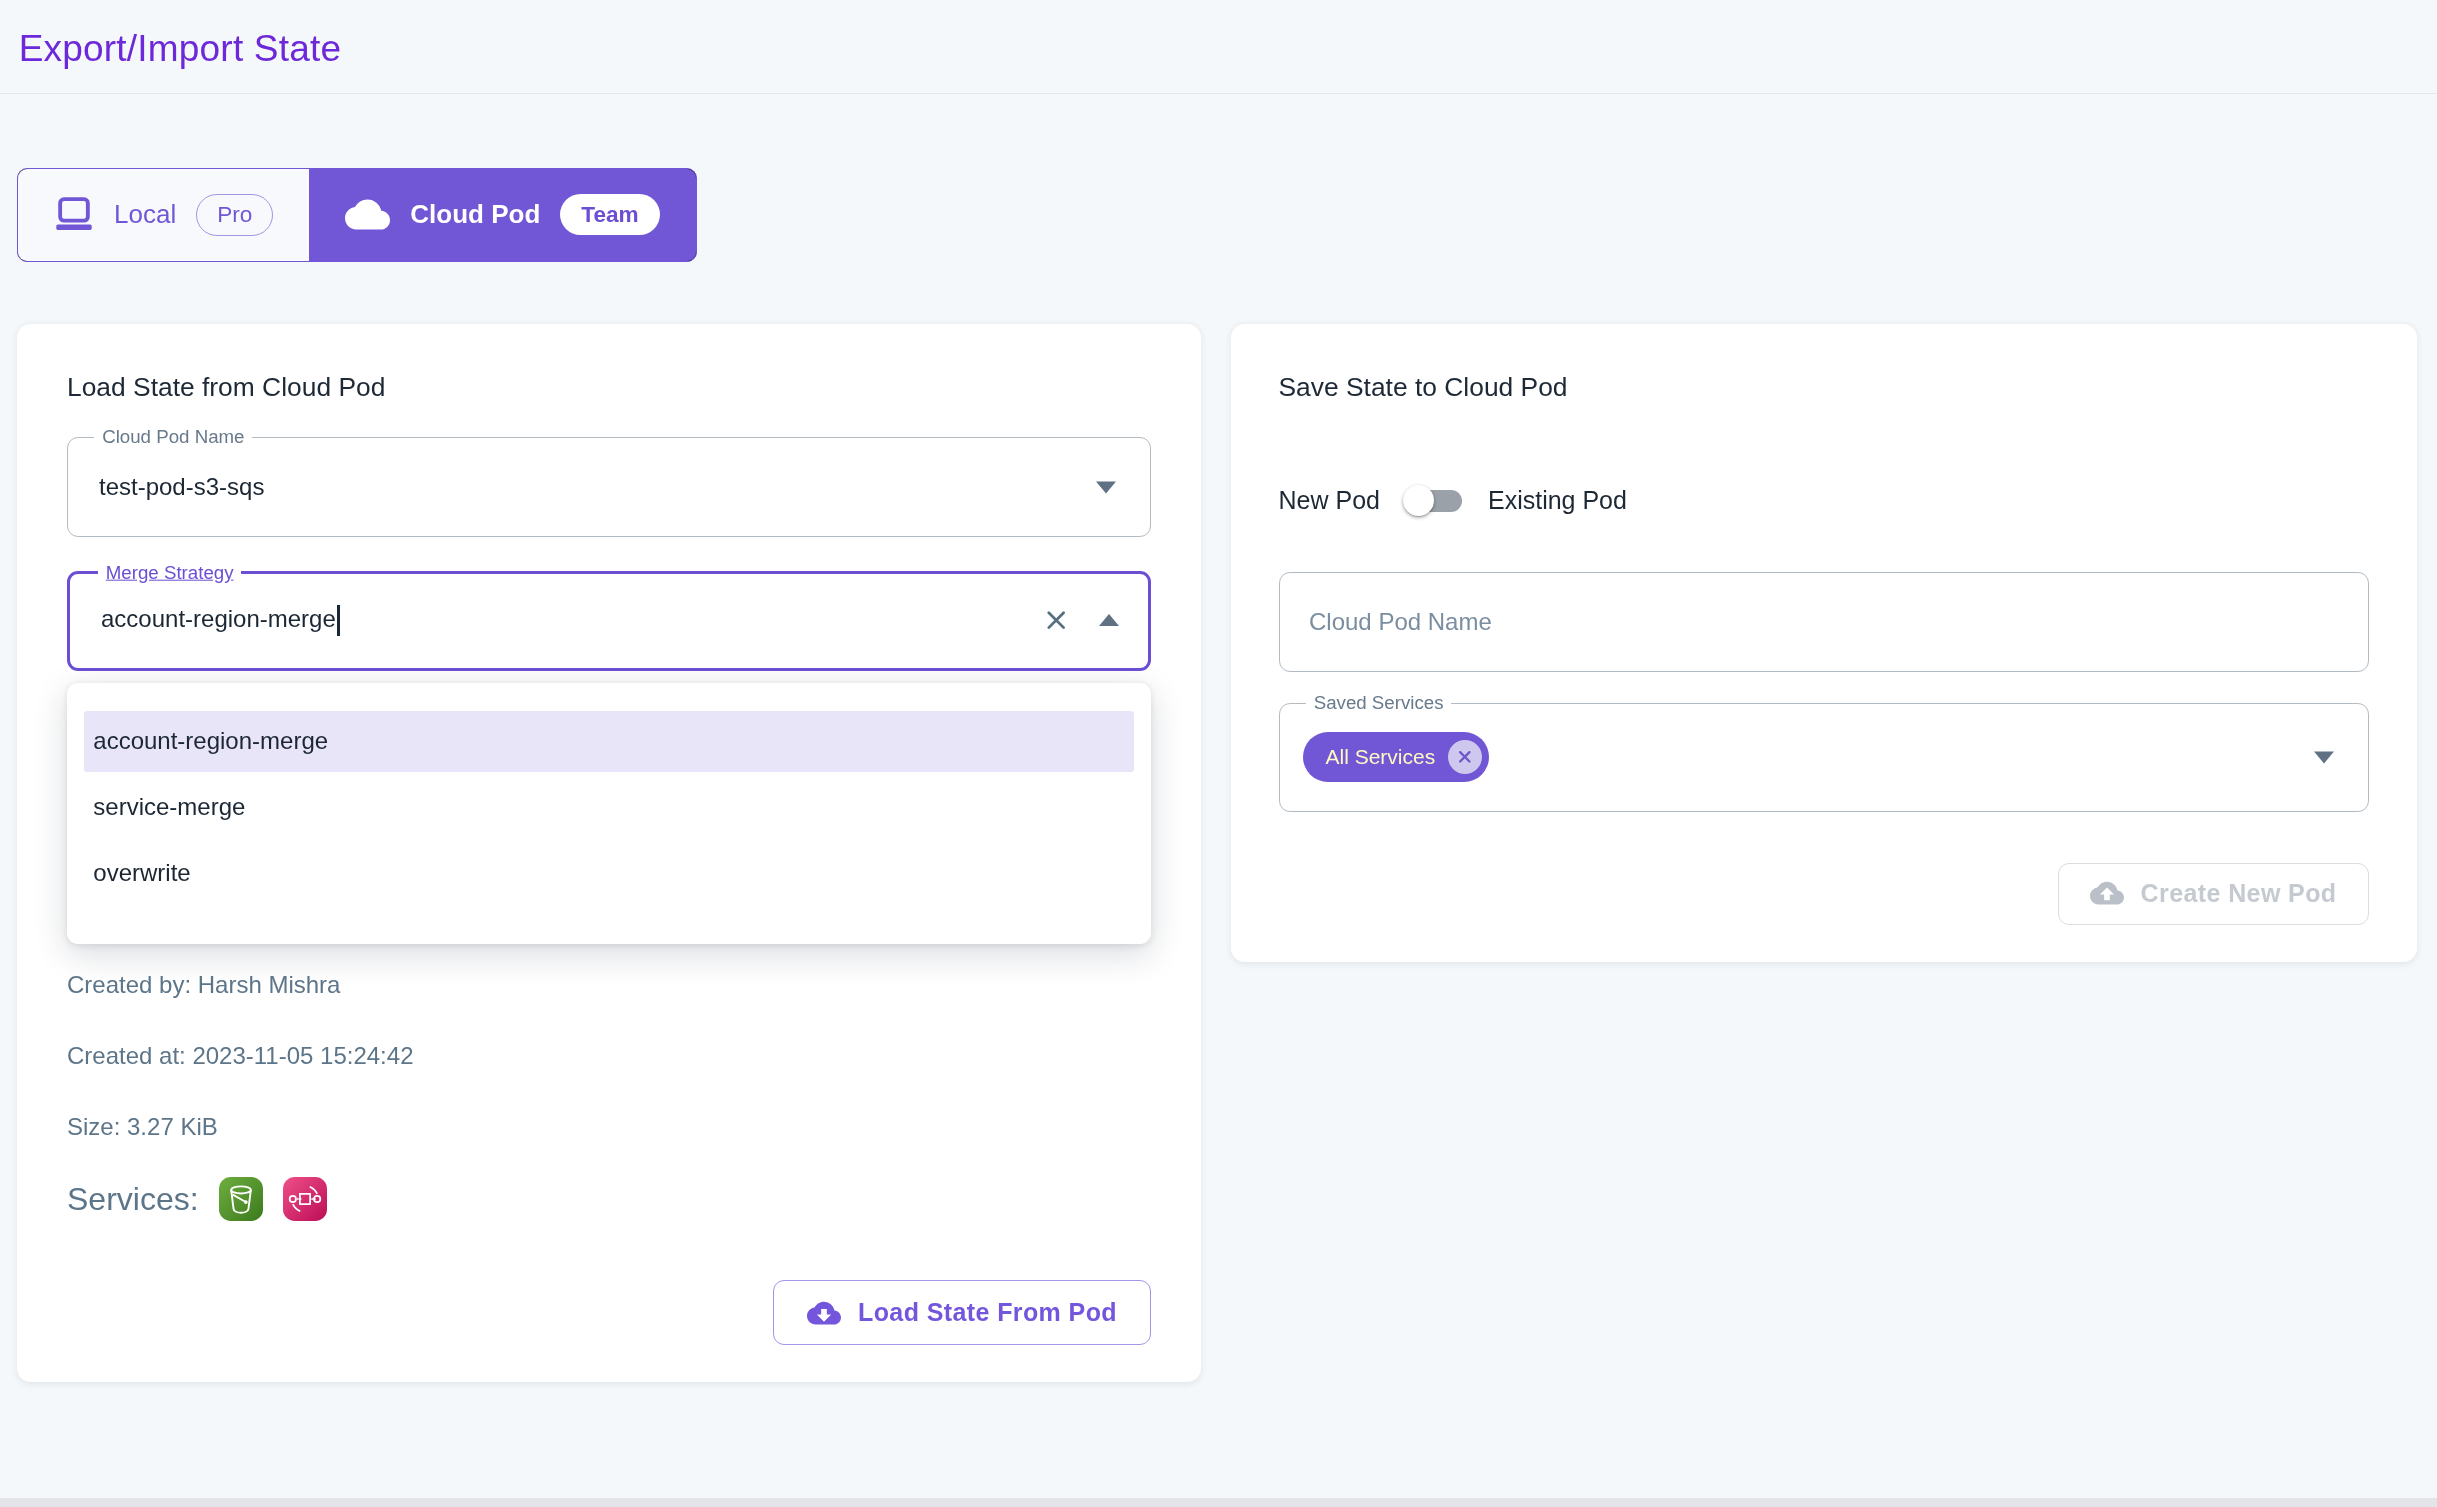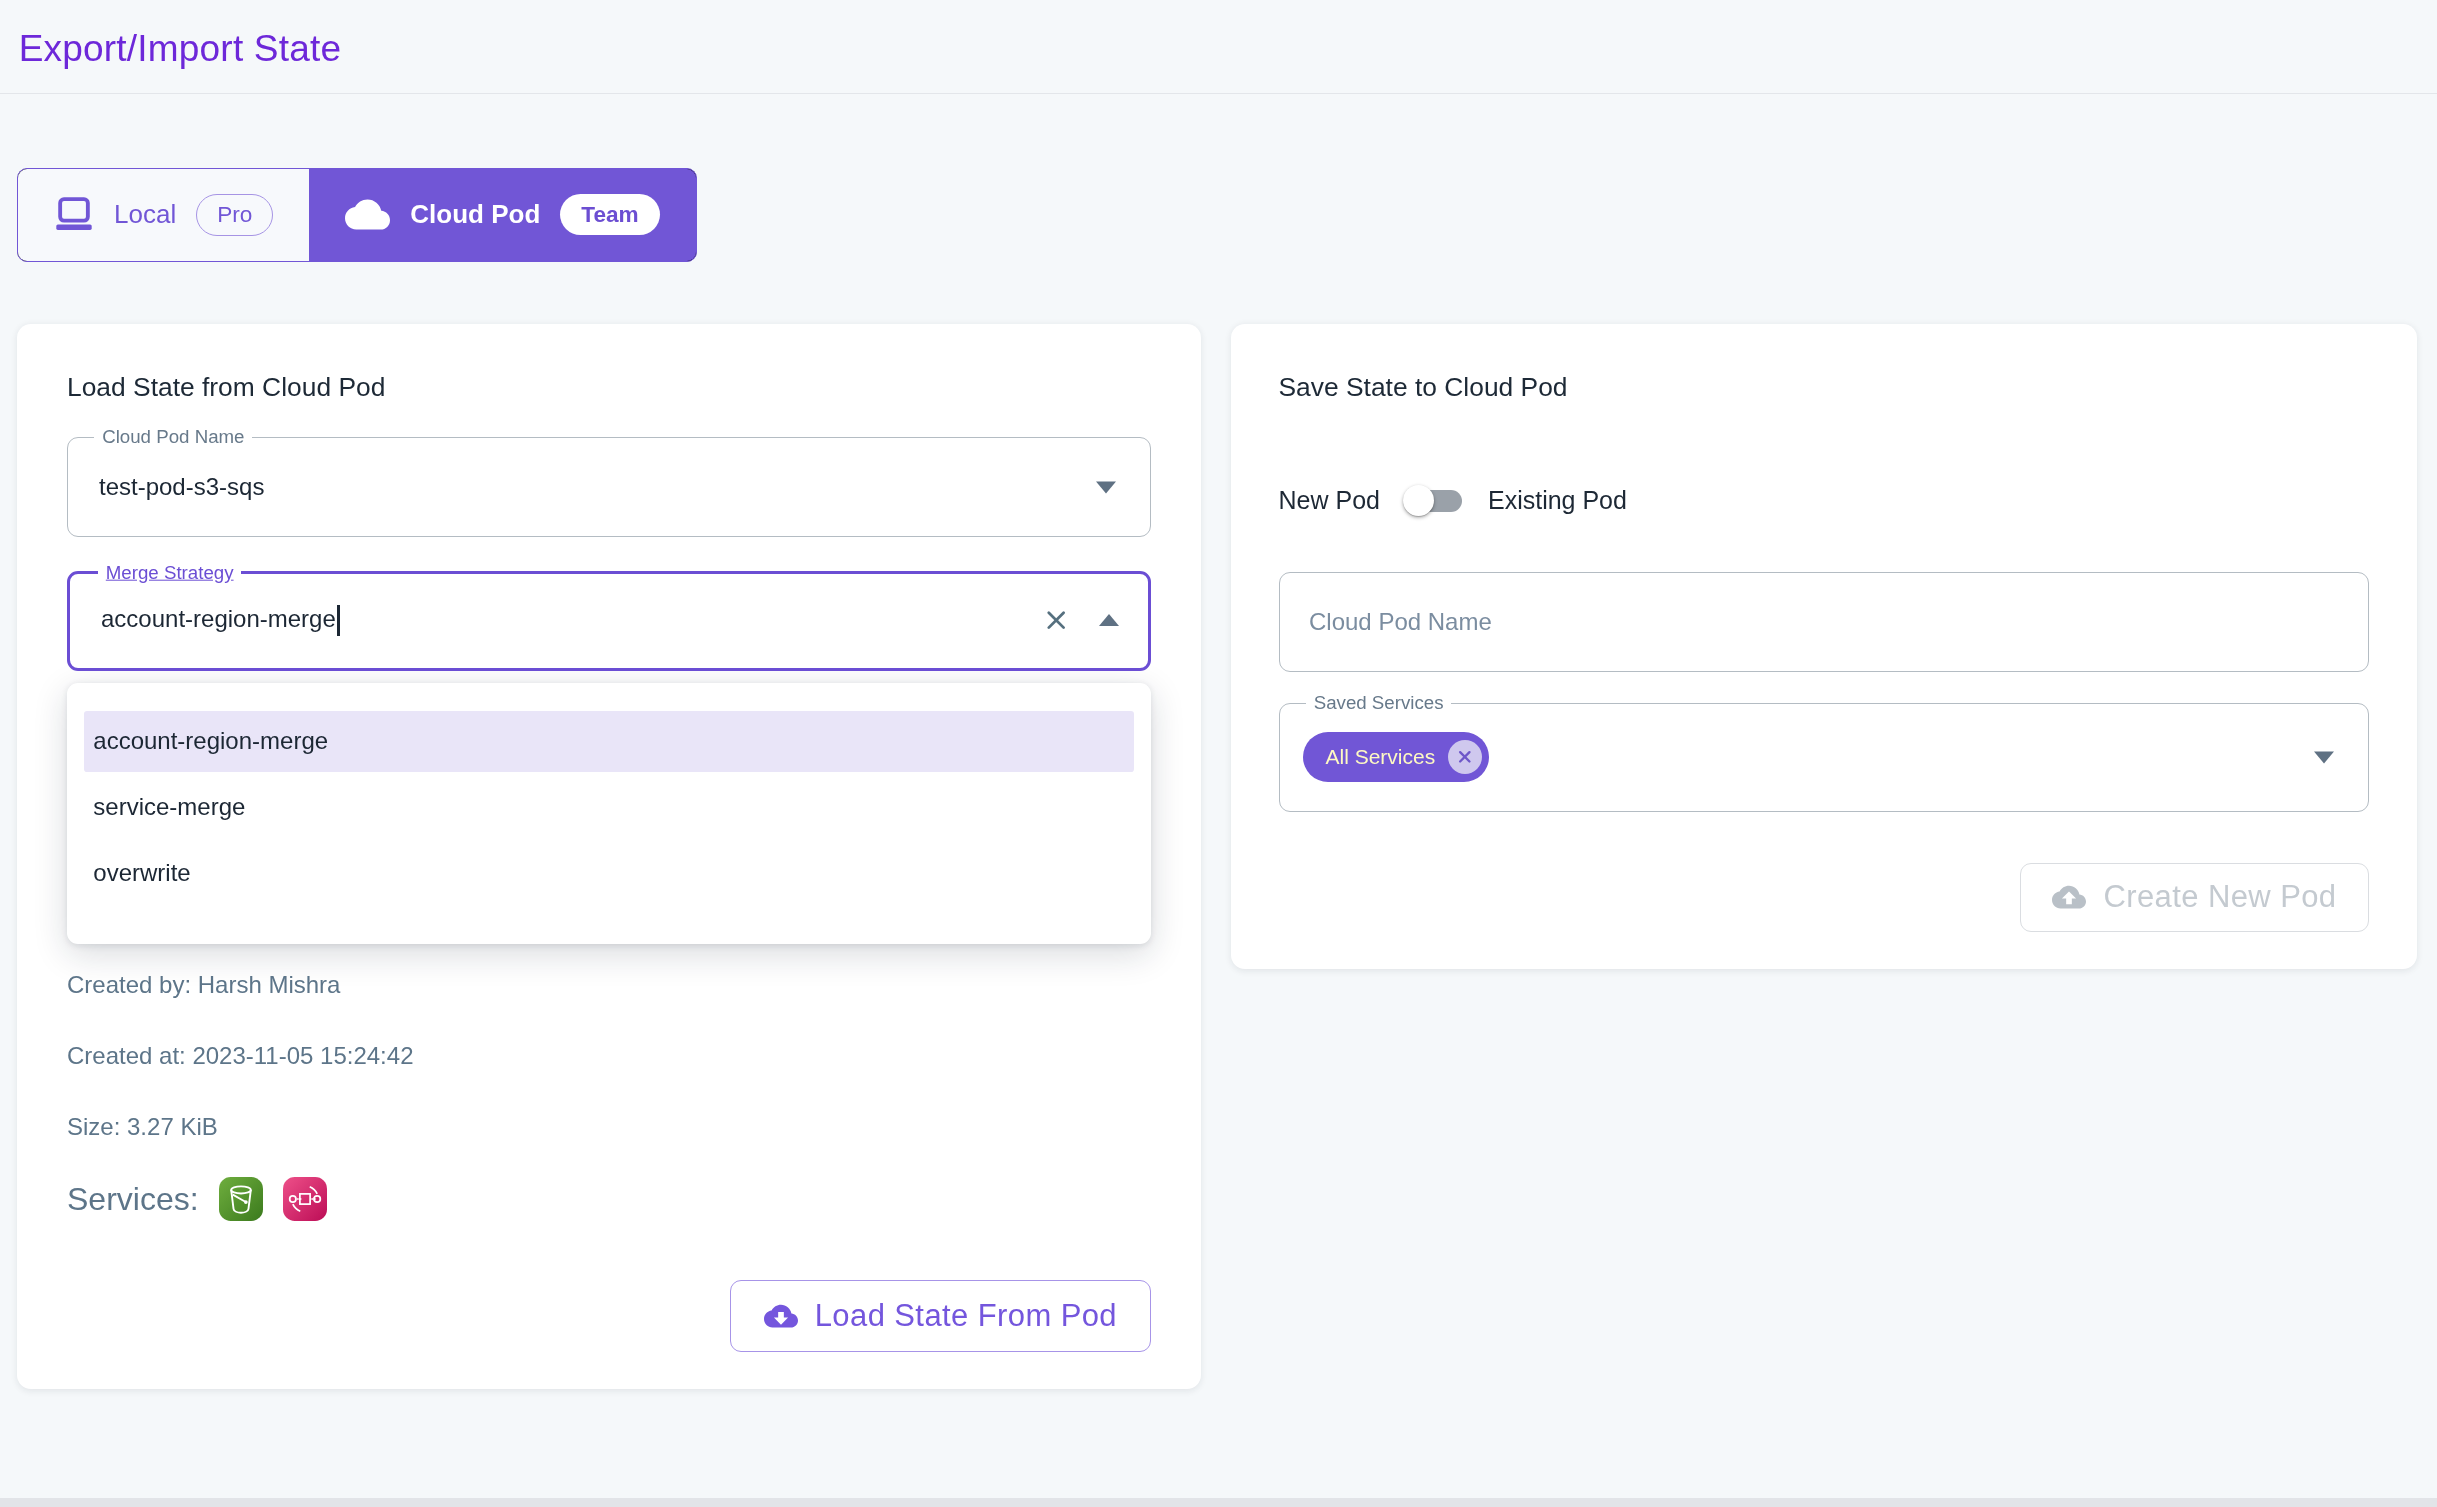--- a/index.html
+++ b/index.html
@@ -48,22 +48,22 @@
         font-size:24px;color:#1c2734;border-radius:3.1px;cursor:pointer;}
   .menu-option.selected{background:#e9e5f8;}
   
   .meta{margin-top:25px;}
   .meta-line{font-size:24px;color:#5d7589;line-height:31px;margin-bottom:40px;}
   .services-row{display:flex;align-items:center;gap:20px;margin-top:-4.7px;}
   .services-label{font-size:32px;color:#5d7589;}
   .svc-icon{width:44px;height:44px;display:block;}
   
   .btn-row{display:flex;justify-content:flex-end;margin-top:59px;}
-  .btn{display:inline-flex;align-items:center;gap:17px;border-radius:11px;font-size:31px;
-       letter-spacing:0.4px;background:#fff;cursor:pointer;}
+  .btn{display:inline-flex;align-items:center;gap:17px;border-radius:11px;font-size:25px;
+       letter-spacing:0.4px;background:#fff;cursor:pointer;font-weight:bold;}
   .btn-outline-purple{border:1.6px solid #a794e8;color:#7456dd;padding:17px 33px;}
   .btn-disabled{border:1.6px solid #dadde1;color:#c4cad0;padding:15.6px 31px;cursor:default;}
   
   .toggle-row{display:flex;align-items:center;gap:23px;margin:81px 0 54px 0;}
   .toggle-label{font-size:25px;color:#1d2835;}
   .switch{position:relative;width:62px;height:34px;display:inline-block;}
   .switch .track{position:absolute;left:9.3px;top:6.2px;width:50px;height:22px;border-radius:11px;background:#9aa1a9;}
   .switch .thumb{position:absolute;left:0;top:1.6px;width:31px;height:31px;border-radius:50%;background:#fff;
         box-shadow:0 1.6px 3.9px rgba(0,0,0,.35),0 0.8px 0.8px rgba(0,0,0,.2);}
   .input-plain{width:100%;height:100px;border:1.6px solid #b4bcc3;border-radius:11px;box-sizing:border-box;

